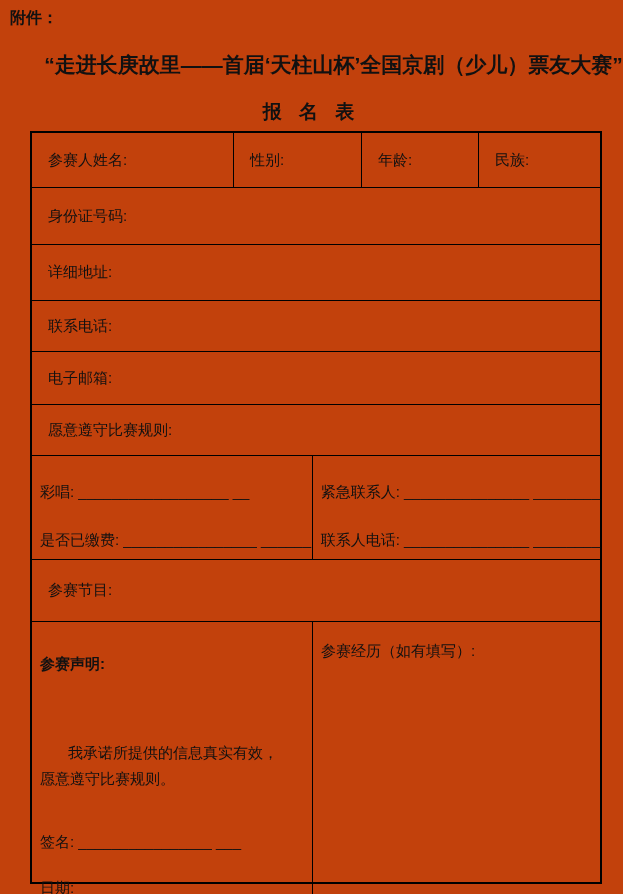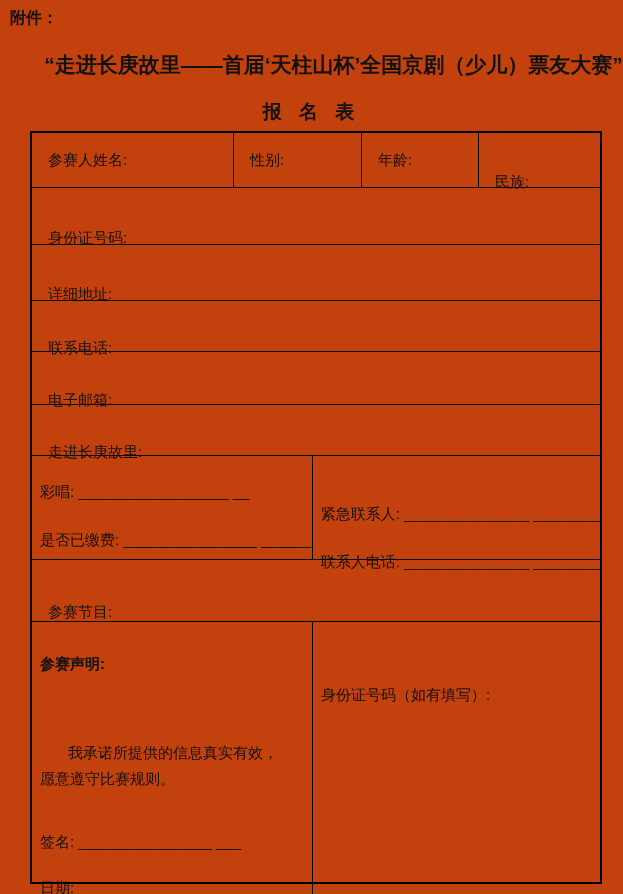--- a/index.html
+++ b/index.html
@@ -29,21 +29,21 @@
   .form-table {
     position: absolute; left: 30px; top: 131px;
     width: 572px; height: 753px;
     border: 2px solid #000;
     display: flex; flex-direction: column;
     font-size: 15px;
   }
   .row { display: flex; border-bottom: 1.5px solid #000; flex-shrink: 0; }
   .row:last-child { border-bottom: none; flex: 1; }
   .cell { border-right: 1.5px solid #000; display: flex; align-items: center; padding-left: 16px; }
-  .cell:last-child { border-right: none; margin-top: 44px; }
+  .cell:last-child { border-right: none; }
 
   .r1 { height: 55px; }
   .r2 { height: 57px; }
   .r3 { height: 56px; }
   .r4 { height: 51px; }
   .r5 { height: 53px; }
   .r6 { height: 51px; }
   .r7 { height: 62px; }
   .r8 { height: 104px; }
 
@@ -106,21 +106,21 @@
 
     <div class="row r4">
       <div class="cell c-full">联系电话:</div>
     </div>
 
     <div class="row r5">
       <div class="cell c-full">电子邮箱:</div>
     </div>
 
     <div class="row r6">
-      <div class="cell c-full">走进长庚故里:</div>
+      <div class="cell c-full">愿意遵守比赛规则:</div>
     </div>
 
     <div class="row r8">
       <div class="cell c-left stack">
         <div class="line">彩唱: __________________ __</div>
         <div class="line">是否已缴费: ________________ ______</div>
       </div>
       <div class="cell c-right stack">
         <div class="line">紧急联系人: _______________ ________</div>
         <div class="line">联系人电话: _______________ ________</div>
@@ -135,18 +135,18 @@
       <div class="cell c-left decl-cell">
         <div class="decl-title">参赛声明:</div>
         <div class="decl-paragraph">
           <div class="decl-line1">我承诺所提供的信息真实有效，</div>
           <div class="decl-line2">愿意遵守比赛规则。</div>
         </div>
         <div class="decl-sign">签名: ________________ ___</div>
         <div class="decl-date">日期: _______________ ___</div>
       </div>
       <div class="cell c-right exp-cell">
-        <div>身份证号码（如有填写）:</div>
+        <div>参赛经历（如有填写）:</div>
       </div>
     </div>
 
   </div>
 </div>
 
 </body></html>

